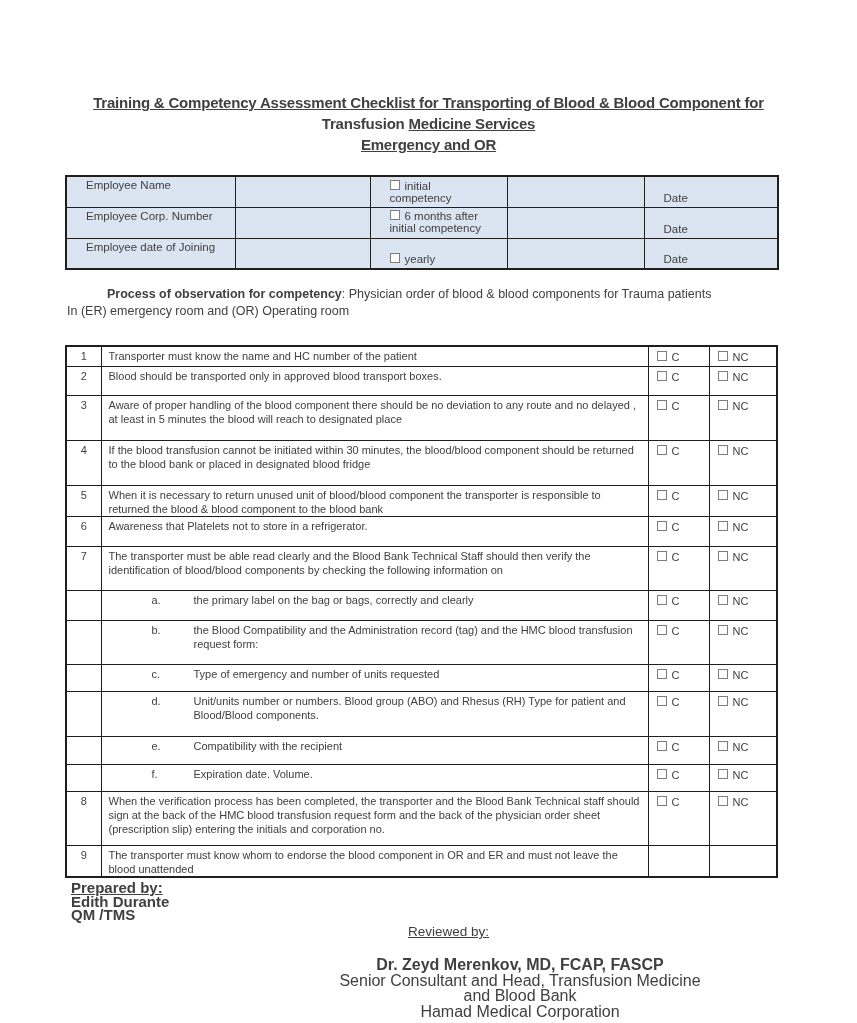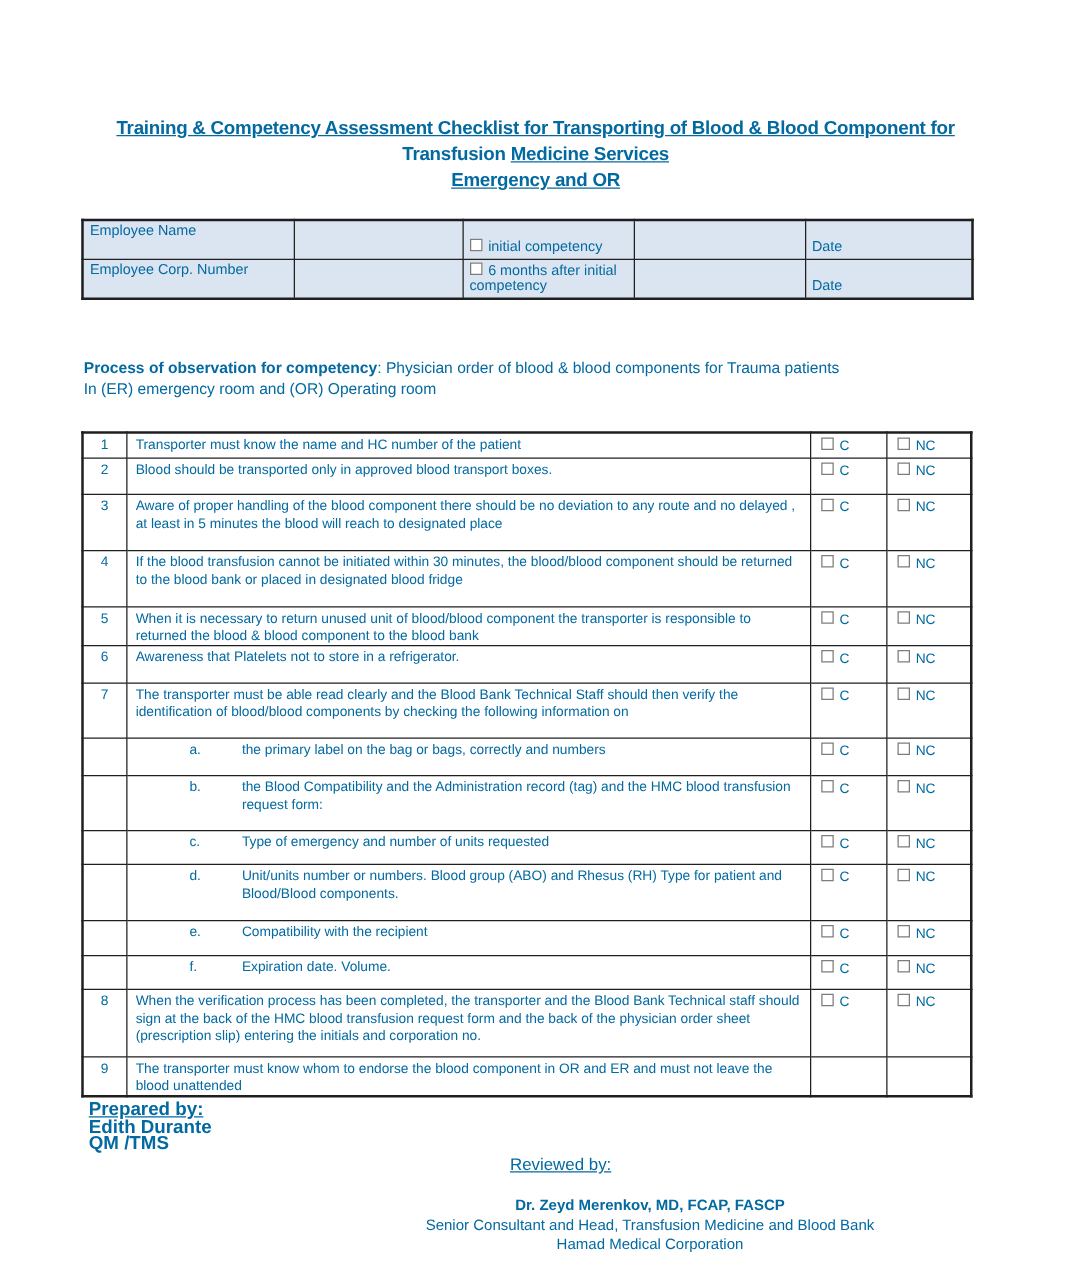--- a/index.html
+++ b/index.html
@@ -1,65 +1,65 @@
 <!DOCTYPE html>
 <html style="--cell-fill: #dbe5f1; --border: #1f1f1f;"><head>
 <meta charset="utf-8">
 <style>
   :root { --cell-fill:#dbe5f1; --border:#1f1f1f; }
   html,body { margin:0; padding:0; background:#ffffff; }
   .page {
     position:relative; width:857px; height:1023px; background:#ffffff;
-    font-family:"Liberation Sans", sans-serif; color:#0369a1; overflow:hidden;
+    font-family:"Liberation Sans", sans-serif; color:#404040; overflow:hidden;
   }
 
   
   .title { position:absolute; top:92px; left:0; width:857px; text-align:center;
            font-weight:bold; font-size:15px; line-height:21px; letter-spacing:-0.2px; }
   .title .u { text-decoration:underline; }
 
   
   .emp-table { position:absolute; top:175px; left:65px; width:712px;
                border-collapse:collapse; table-layout:fixed;
                border:2px solid var(--border); background:var(--cell-fill); }
-  .emp-table td { border:1px solid var(--border); font-size:11.5px; padding:1px 5px; overflow:hidden; }
+  .emp-table td { border:1px solid var(--border); font-size:11.5px; padding:1px 19px; overflow:hidden; }
   .emp-table tr { height:31px; }
   .emp-table td.lbl  { vertical-align:top; padding-top:2px; }
   .emp-table td.fill { vertical-align:top; }
   .emp-table td.opt  { vertical-align:bottom; padding-bottom:3px; }
   .emp-table td.opt.top { vertical-align:top; padding-top:2px; }
   .emp-table td.date { vertical-align:bottom; padding-bottom:3px; }
 
   .box { display:inline-block; width:8px; height:8px; border:1px solid #7d7d7d;
          background:#fff; margin-right:5px; }
 
   
   .process { position:absolute; top:286px; left:67px; width:700px;
              font-size:12.5px; line-height:17px; }
-  .b { font-weight:bold; }
+  .b { font-weight:bold;margin-left:40px; }
 
   
   .chk-table { position:absolute; top:345px; left:65px; width:711px;
                border-collapse:collapse; table-layout:fixed;
                border:2px solid var(--border); }
   .chk-table td { border:1px solid var(--border); vertical-align:top; font-size:11px;
                   line-height:14px; overflow:hidden; }
   .chk-table td.num  { text-align:center; padding-top:2px; }
   .chk-table td.desc { padding:2px 6px 0 7px; }
   .chk-table td.desc.sub { padding-left:92px; position:relative; }
   .chk-table td.desc.sub .letter { position:absolute; left:50px; top:2px; }
   .chk-table td.cb { padding:3px 0 0 8px; white-space:nowrap; }
 
   
   .prepared { position:absolute; top:881px; left:71px; font-size:15px; font-weight:bold; line-height:13.5px; }
   .prepared .u { text-decoration:underline; }
   .reviewed-label { position:absolute; top:924px; left:20px; width:857px; text-align:center;
                     font-size:13.5px; text-decoration:underline; }
   .reviewer { position:absolute; top:957px; left:330px; width:380px; text-align:center;
-              font-size:12px; line-height:15.5px; }
+              font-size:16px; line-height:15.5px; }
   .reviewer .name { font-weight:bold; }
 </style>
 </head>
 <body>
 
 <div class="page">
 
   <div class="title">
     <div><span class="u">Training &amp; Competency Assessment Checklist for Transporting of Blood &amp; Blood Component for</span></div>
     <div><span>Transfusion</span> <span class="u">Medicine Services</span></div>
@@ -82,20 +82,27 @@
       <td class="fill"></td>
       <td class="date">Date</td>
     </tr>
     <tr>
       <td class="lbl">Employee Corp. Number</td>
       <td class="fill"></td>
       <td class="opt top"><span class="box"></span><span>6 months after initial competency</span></td>
       <td class="fill"></td>
       <td class="date">Date</td>
     </tr>
+    <tr>
+      <td class="lbl">Employee date of Joining</td>
+      <td class="fill"></td>
+      <td class="opt"><span class="box"></span><span>yearly</span></td>
+      <td class="fill"></td>
+      <td class="date">Date</td>
+    </tr>
   </tbody>
     </table>
 
   <div class="process">
     <div><span class="b">Process of observation for competency</span><span>: Physician order of blood &amp; blood components for Trauma patients</span></div>
     <div>In (ER) emergency room and (OR) Operating room</div>
   </div>
 
   <table class="chk-table">
     <colgroup>
@@ -150,21 +157,21 @@
 
     <tr style="height:44px">
       <td class="num">7</td>
       <td class="desc">The  transporter must be able read clearly  and the Blood Bank Technical Staff should then verify the identification of blood/blood components by checking the following information on</td>
       <td class="cb"><span class="box"></span><span>C</span></td>
       <td class="cb"><span class="box"></span><span>NC</span></td>
     </tr>
 
     <tr style="height:30px">
       <td class="num"></td>
-      <td class="desc sub"><span class="letter">a.</span><span>the primary label on the bag or bags, correctly and numbers</span></td>
+      <td class="desc sub"><span class="letter">a.</span><span>the primary label on the bag or bags, correctly and clearly</span></td>
       <td class="cb"><span class="box"></span><span>C</span></td>
       <td class="cb"><span class="box"></span><span>NC</span></td>
     </tr>
 
     <tr style="height:44px">
       <td class="num"></td>
       <td class="desc sub"><span class="letter">b.</span><span>the Blood Compatibility and the Administration record (tag) and the HMC blood transfusion request form:</span></td>
       <td class="cb"><span class="box"></span><span>C</span></td>
       <td class="cb"><span class="box"></span><span>NC</span></td>
     </tr>

